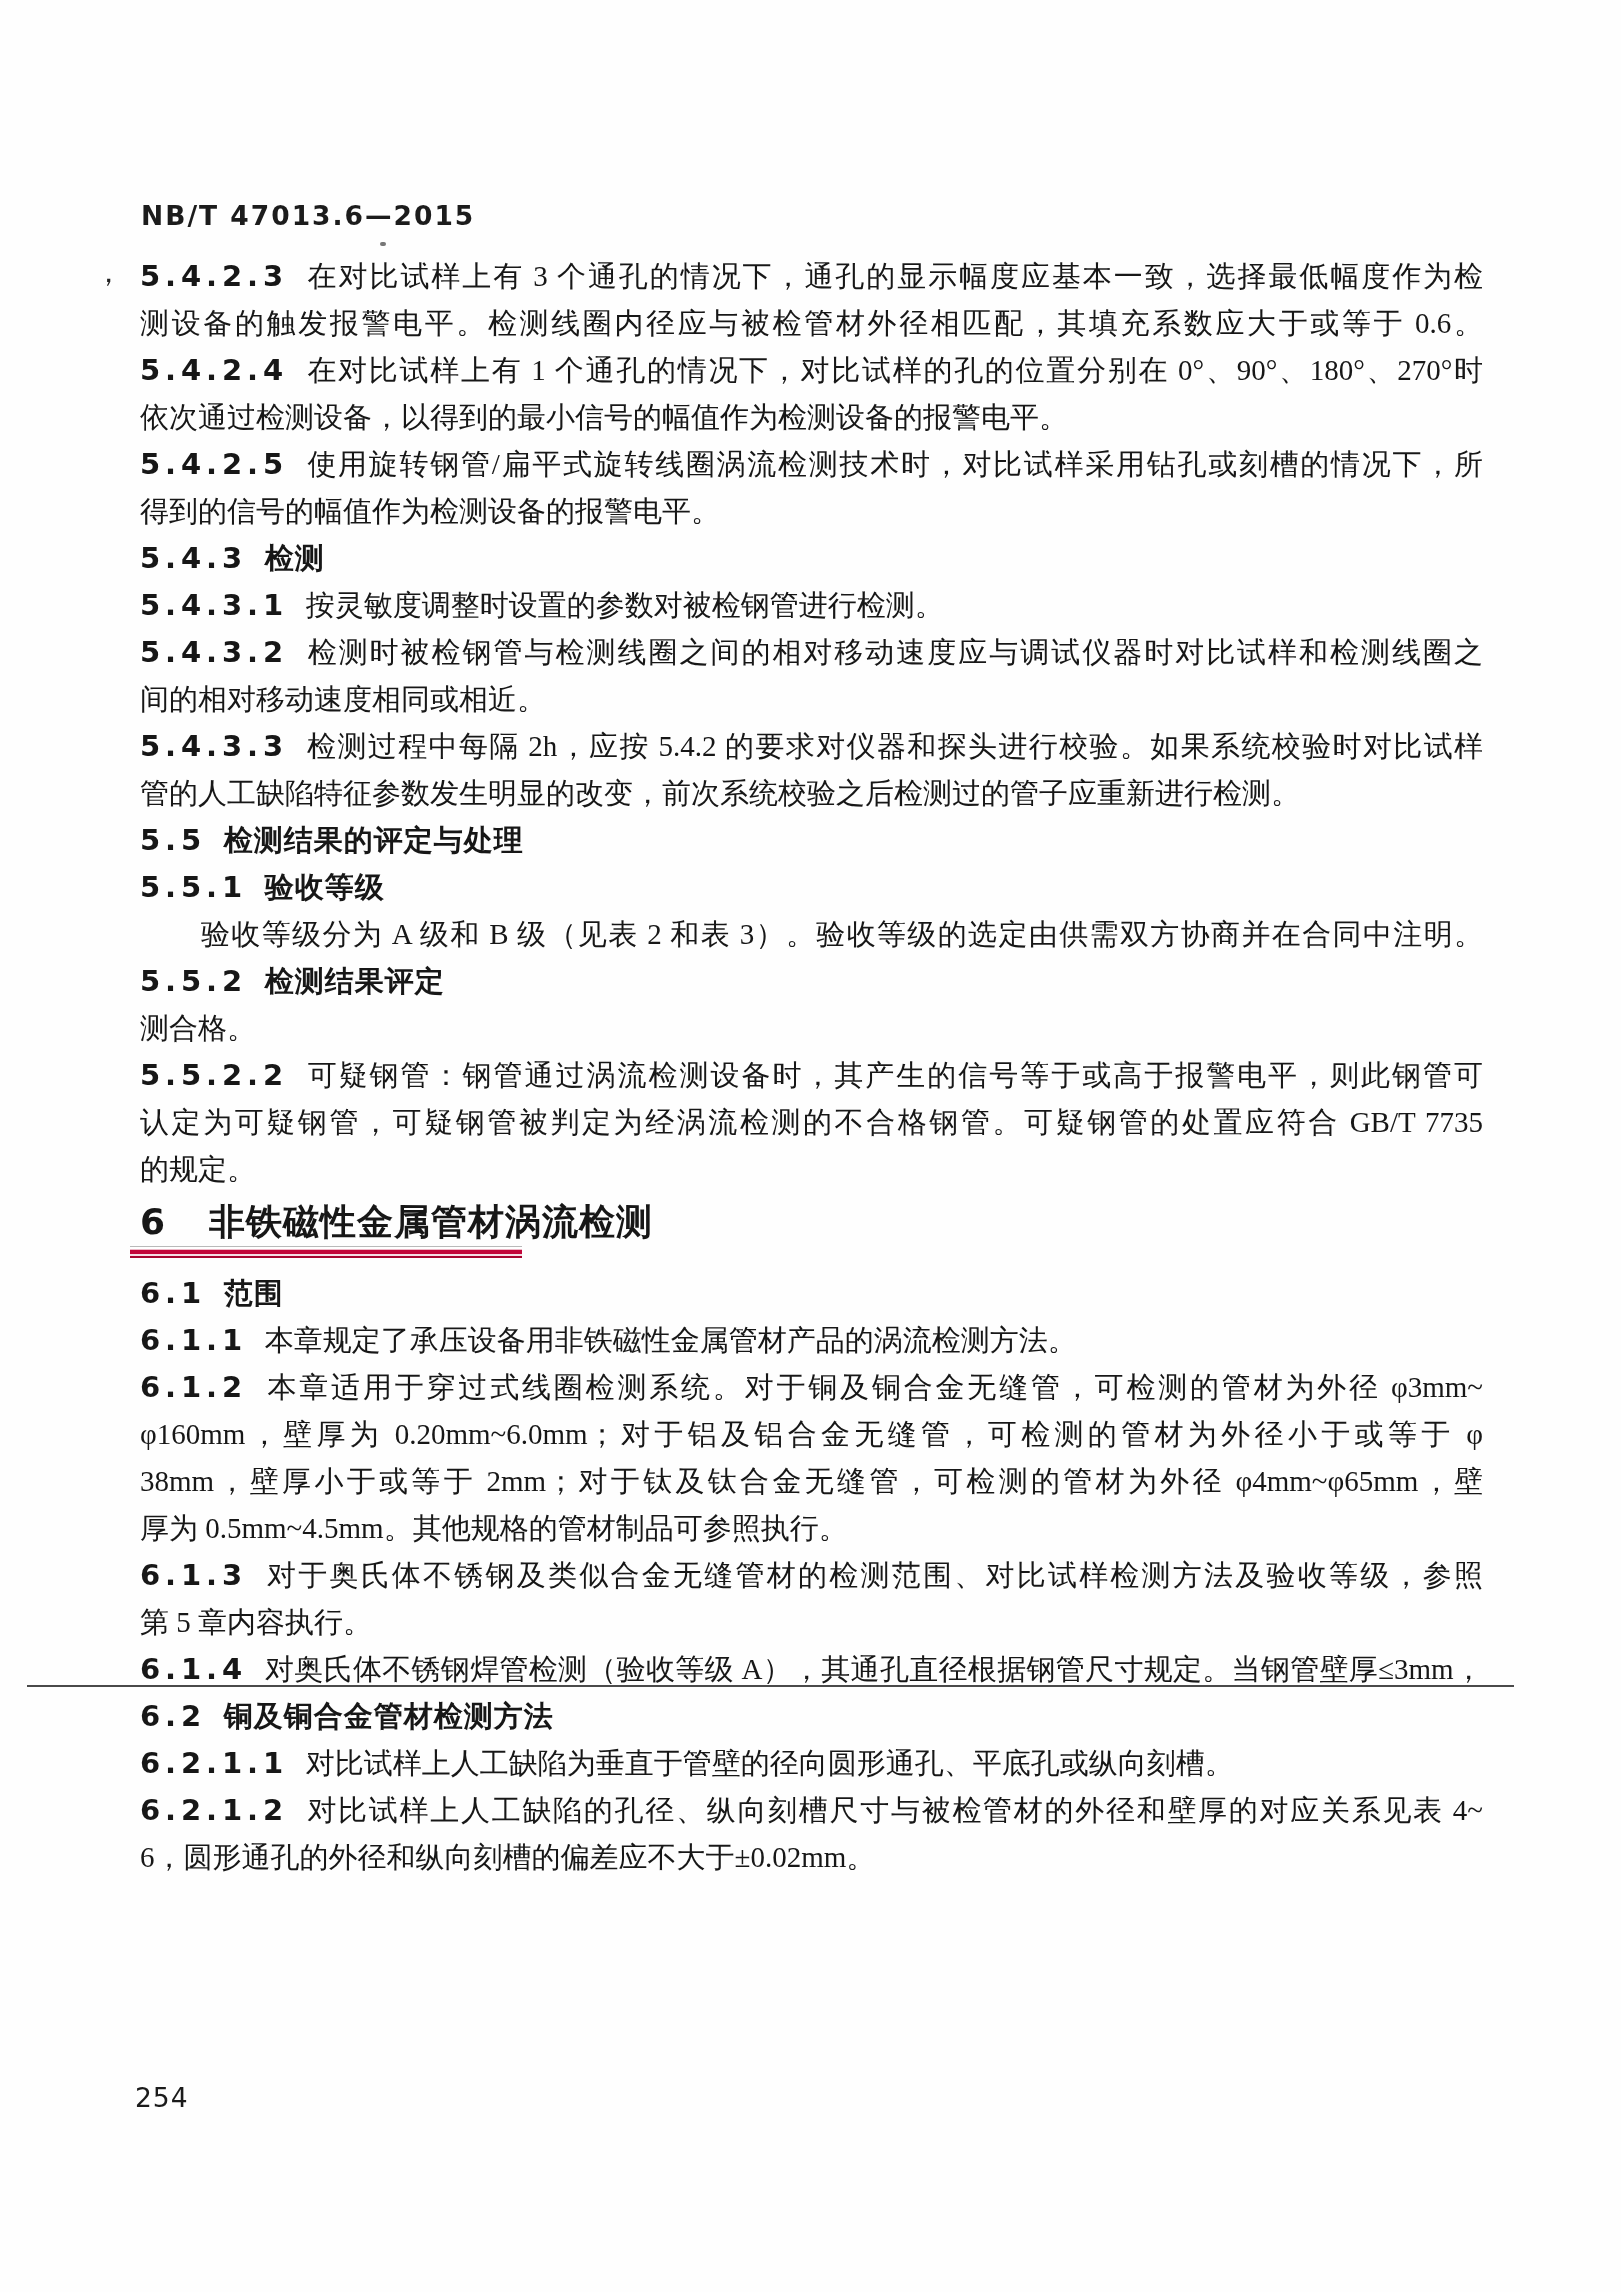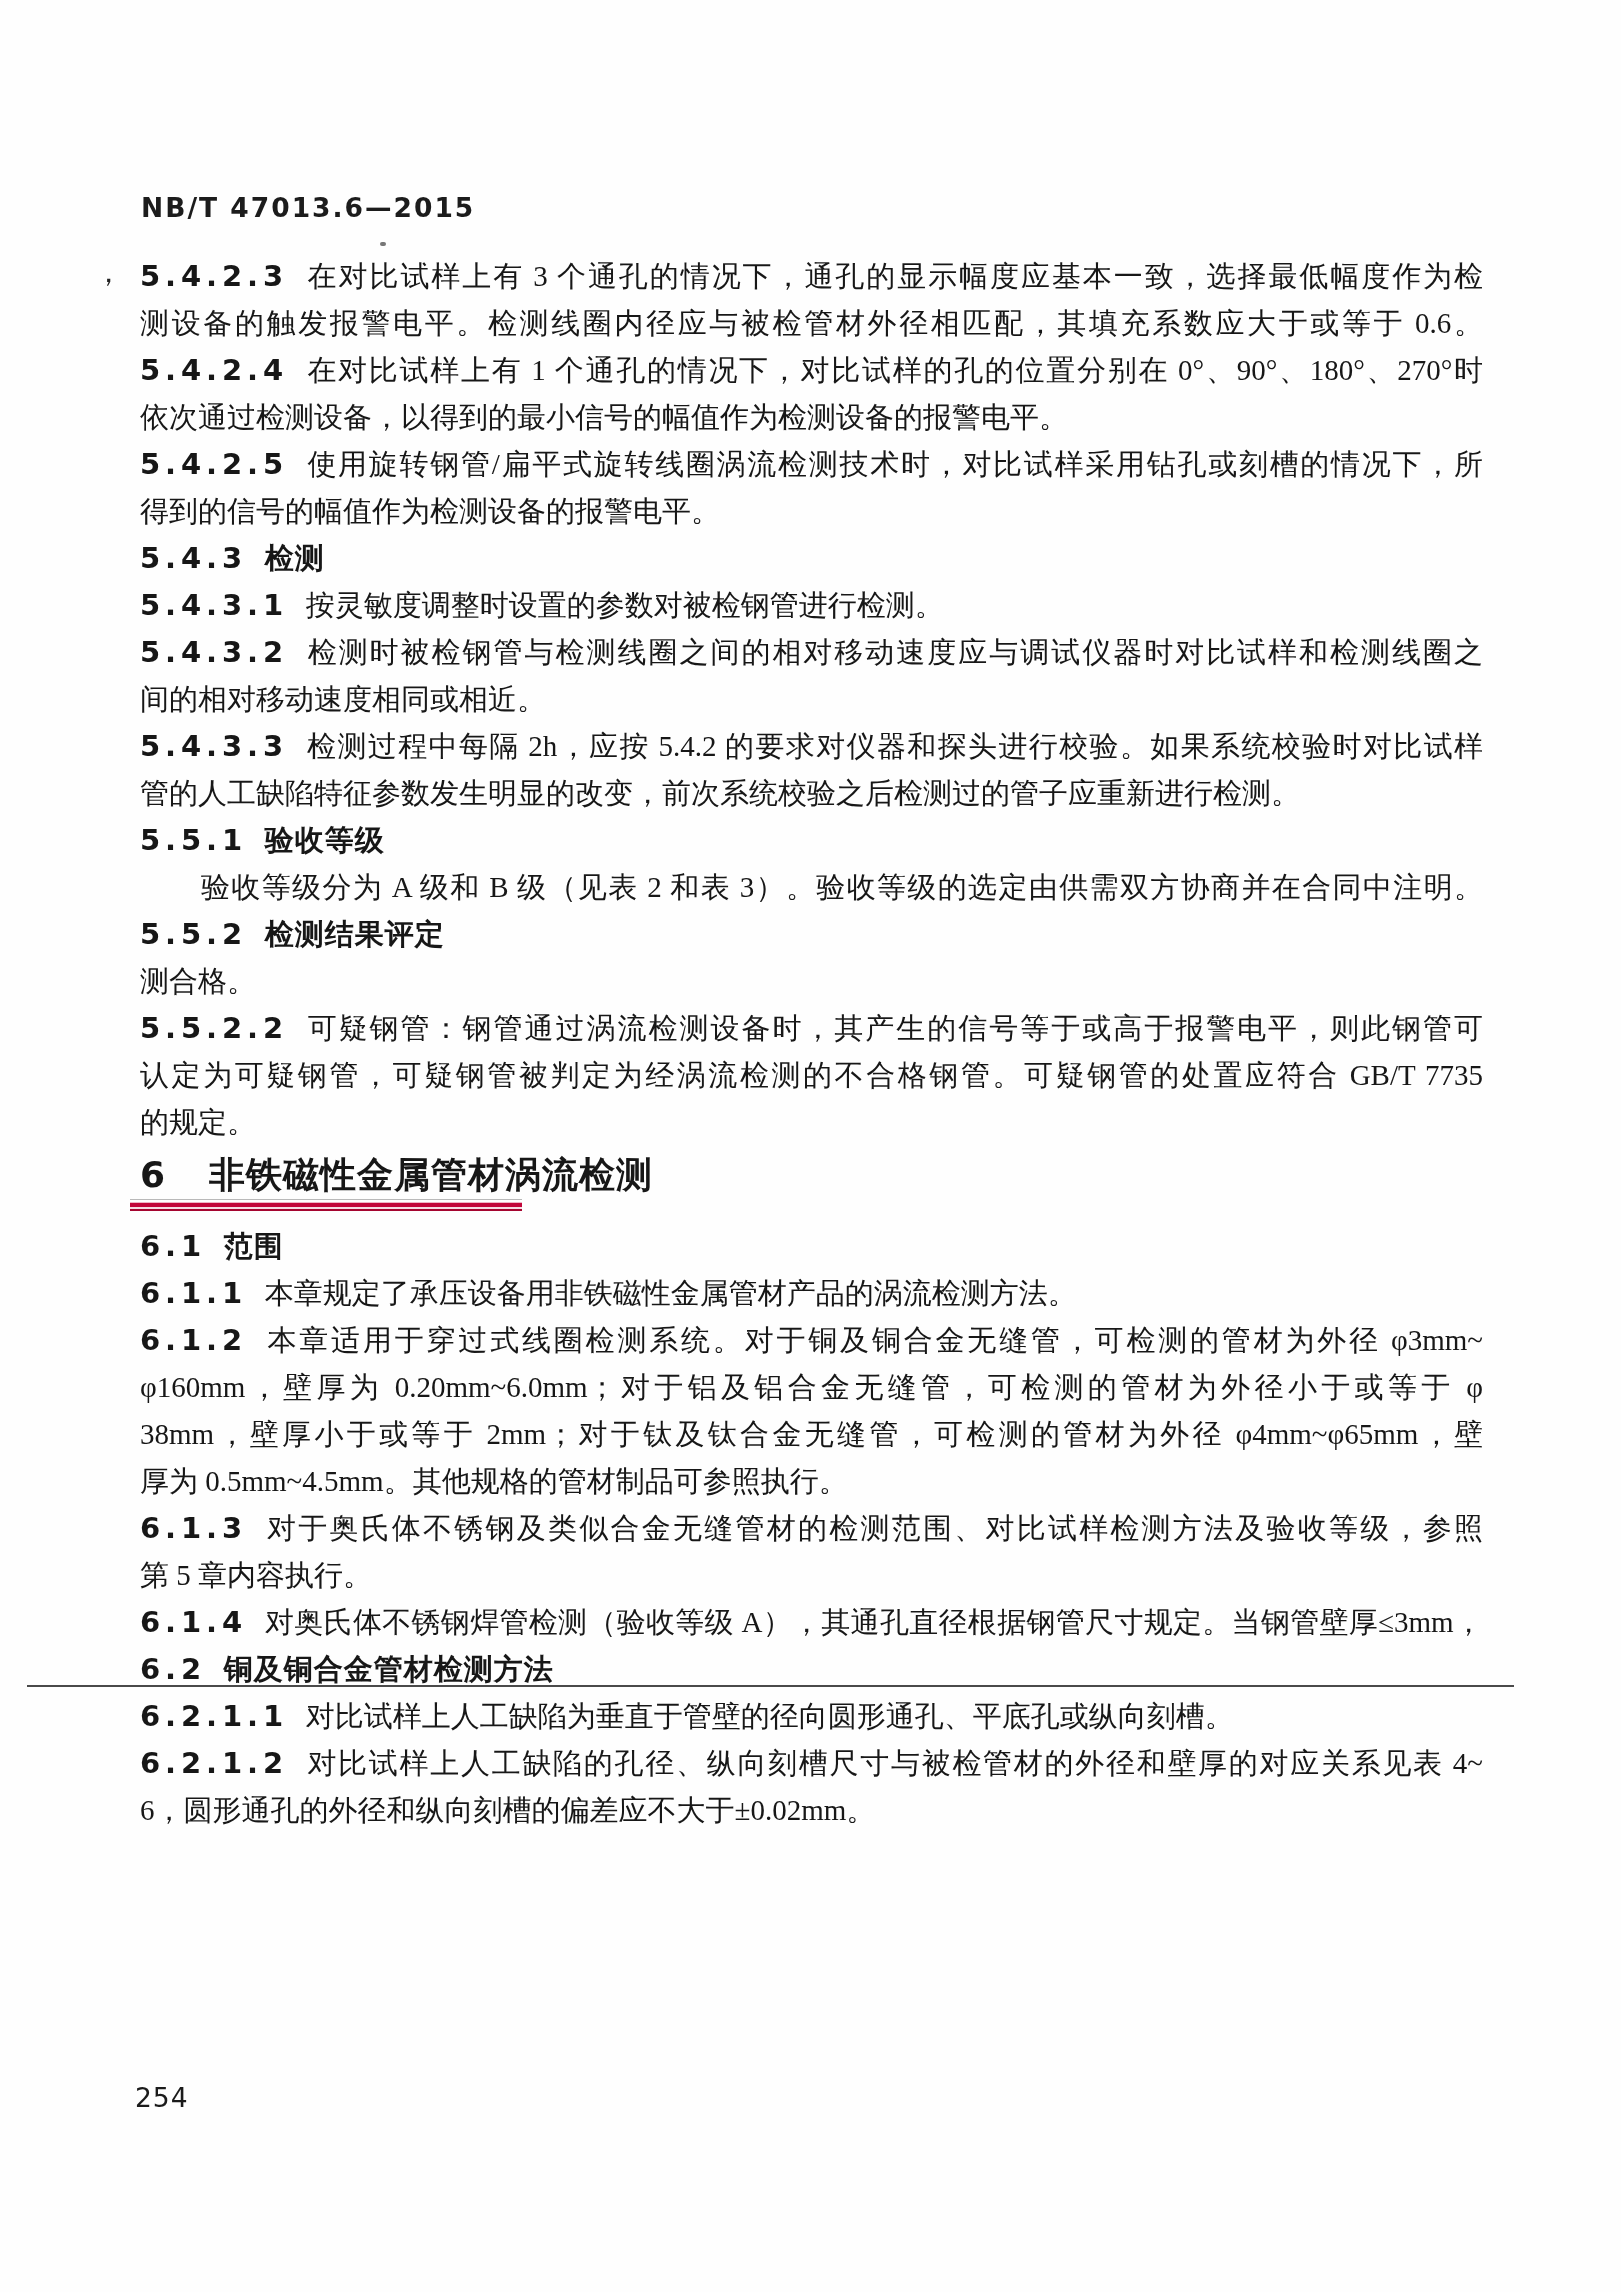--- a/index.html
+++ b/index.html
@@ -5,21 +5,21 @@
   html,body{margin:0;padding:0;background:#ffffff;}
   .page{
     position:relative;
     width:1621px;height:2293px;
     background:#fefefe;
     overflow:hidden;
     font-family:"Liberation Serif","DejaVu Serif",serif;
     color:#161616;
   }
   .std-header{
-    position:absolute;left:141px;top:192px;
+    position:absolute;left:141px;top:200px;
     font-family:"DejaVu Sans","Liberation Sans",sans-serif;
     font-weight:bold;font-size:26.5px;letter-spacing:2px;
     color:#1c1c1c;white-space:nowrap;
   }
   .body-text{
     position:absolute;left:140px;top:249px;width:1343px;
     font-size:29px;
   }
   .line{
     height:47px;line-height:54px;
@@ -87,20 +87,21 @@
     <div class="line j"><span class="num">5.4.2.4</span><span class="t">在对比试样上有 1 个通孔的情况下，对比试样的孔的位置分别在 0°、90°、180°、270°时</span></div>
     <div class="line"><span class="t">依次通过检测设备，以得到的最小信号的幅值作为检测设备的报警电平。</span></div>
     <div class="line j"><span class="num">5.4.2.5</span><span class="t">使用旋转钢管/扁平式旋转线圈涡流检测技术时，对比试样采用钻孔或刻槽的情况下，所</span></div>
     <div class="line"><span class="t">得到的信号的幅值作为检测设备的报警电平。</span></div>
     <div class="line h"><span class="num">5.4.3</span><span class="t">检测</span></div>
     <div class="line"><span class="num">5.4.3.1</span><span class="t">按灵敏度调整时设置的参数对被检钢管进行检测。</span></div>
     <div class="line j"><span class="num">5.4.3.2</span><span class="t">检测时被检钢管与检测线圈之间的相对移动速度应与调试仪器时对比试样和检测线圈之</span></div>
     <div class="line"><span class="t">间的相对移动速度相同或相近。</span></div>
     <div class="line j"><span class="num">5.4.3.3</span><span class="t">检测过程中每隔 2h，应按 5.4.2 的要求对仪器和探头进行校验。如果系统校验时对比试样</span></div>
     <div class="line"><span class="t">管的人工缺陷特征参数发生明显的改变，前次系统校验之后检测过的管子应重新进行检测。</span></div>
+    <div class="line h"><span class="num">5.5</span><span class="t">检测结果的评定与处理</span></div>
     <div class="line h"><span class="num">5.5.1</span><span class="t">验收等级</span></div>
     <div class="line j ind"><span class="t">验收等级分为 A 级和 B 级（见表 2 和表 3）。验收等级的选定由供需双方协商并在合同中注明。</span></div>
     <div class="line h"><span class="num">5.5.2</span><span class="t">检测结果评定</span></div>
     <div class="line"><span class="t">测合格。</span></div>
     <div class="line j"><span class="num">5.5.2.2</span><span class="t">可疑钢管：钢管通过涡流检测设备时，其产生的信号等于或高于报警电平，则此钢管可</span></div>
     <div class="line j"><span class="t">认定为可疑钢管，可疑钢管被判定为经涡流检测的不合格钢管。可疑钢管的处置应符合 GB/T 7735</span></div>
     <div class="line"><span class="t">的规定。</span></div>
 
     <div class="line h s6"><span class="num">6</span><span class="t">非铁磁性金属管材涡流检测</span></div>
     <div class="red-underline"></div>

